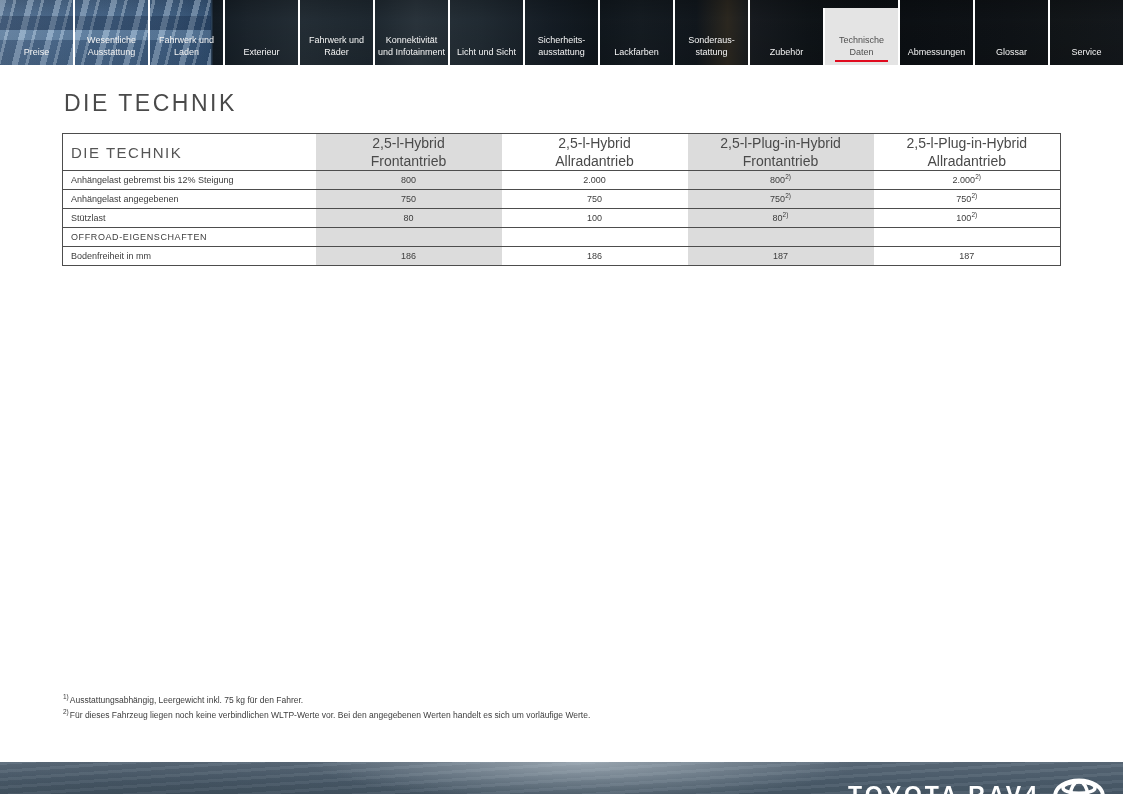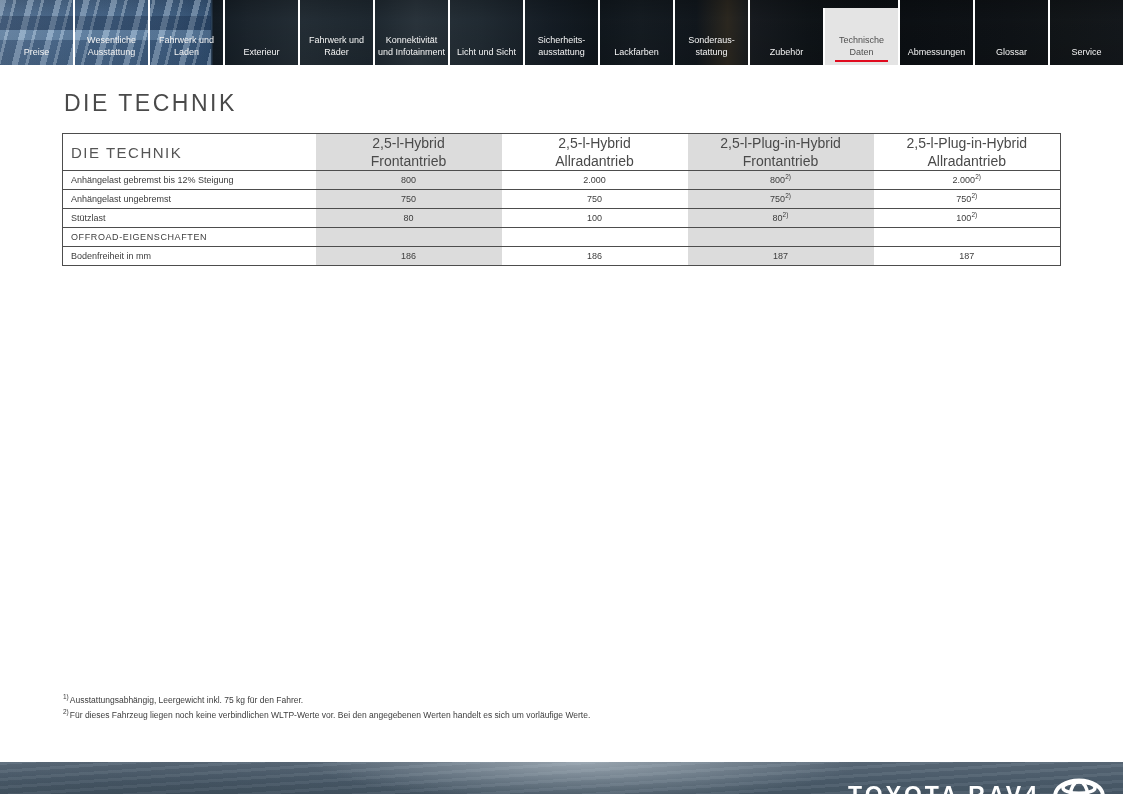--- a/index.html
+++ b/index.html
@@ -232,21 +232,21 @@
           </td>
     </tr>
     <tr class="row">
       <td class="lbl">Anhängelast gebremst bis 12% Steigung</td>
       <td class="val shade"><span>800</span><sup></sup></td>
       <td class="val"><span>2.000</span><sup></sup></td>
       <td class="val shade"><span>800</span><sup>2)</sup></td>
       <td class="val"><span>2.000</span><sup>2)</sup></td>
     </tr>
     <tr class="row">
-      <td class="lbl">Anhängelast ungebremst</td>
+      <td class="lbl">Anhängelast angegebenen</td>
       <td class="val shade"><span>750</span><sup></sup></td>
       <td class="val"><span>750</span><sup></sup></td>
       <td class="val shade"><span>750</span><sup>2)</sup></td>
       <td class="val"><span>750</span><sup>2)</sup></td>
     </tr>
     <tr class="row">
       <td class="lbl">Stützlast</td>
       <td class="val shade"><span>80</span><sup></sup></td>
       <td class="val"><span>100</span><sup></sup></td>
       <td class="val shade"><span>80</span><sup>2)</sup></td>

